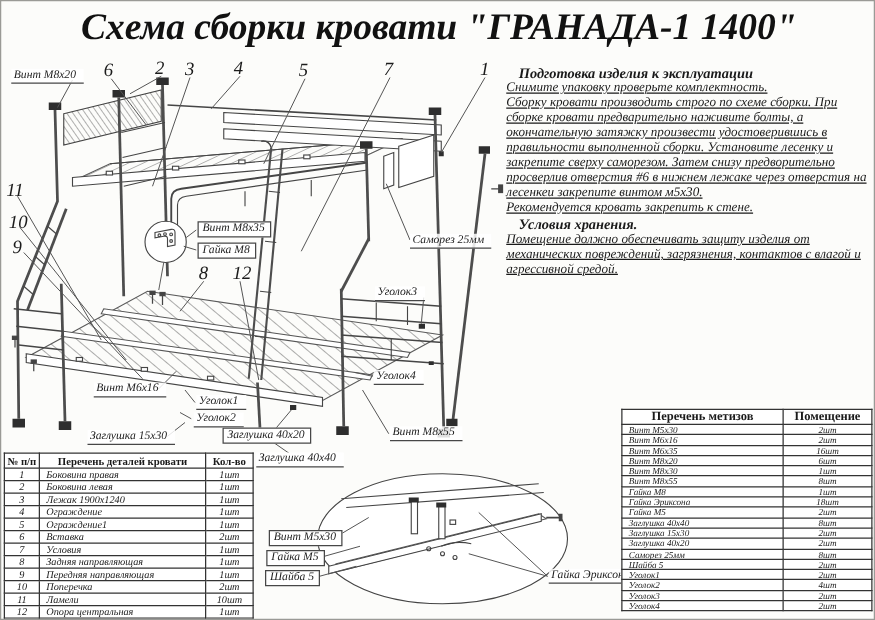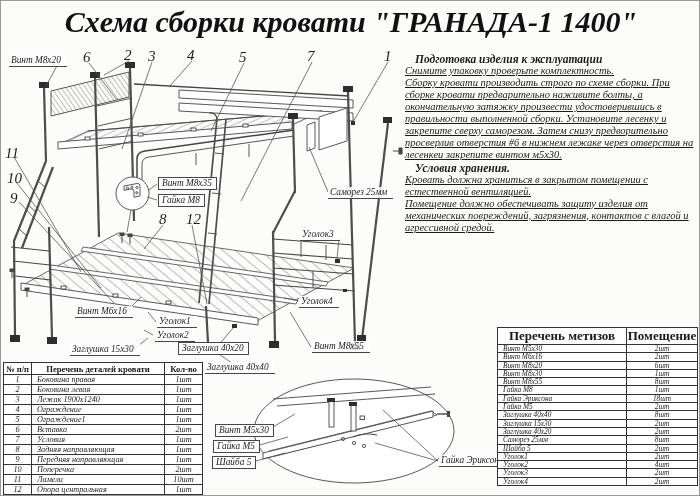--- a/index.html
+++ b/index.html
@@ -18,21 +18,21 @@
   table.dt{position:absolute;border-collapse:collapse;table-layout:fixed;background:#fff;}
   table.dt th{font:bold 8.6px "Liberation Serif",serif;border:1px solid #333;text-align:center;padding:0;}
   table.dt td{font:italic 8.2px "Liberation Serif",serif;border:1px solid #333;padding:0 0 0 5px;
               overflow:hidden;white-space:nowrap;}
   #parts-table{left:2px;top:361px;width:199px;}
   #parts-table th{height:11px;}
   #parts-table td{height:9px;}
   #parts-table td:first-child{text-align:center;padding:0;}
   #parts-table td:last-child{text-align:center;padding:0;}
   #hardware-table{left:496px;top:326px;width:200px;}
-  #hardware-table th{height:8px;font-size:13px;}
+  #hardware-table th{height:8px;font-size:10px;}
   #hardware-table td{height:6.9px;font-size:7.3px;line-height:7.3px;}
   #hardware-table td:last-child{text-align:center;padding:0;}
 </style>
 </head>
 <body>
 
 <div id="canvas">
 
   <svg class="draw" width="700" height="496" viewBox="0 0 700 496">
     <defs>
@@ -255,24 +255,24 @@
   <div class="lbl box" style="left:214px;top:423px">Винт М5х30</div>
   <div class="lbl box" style="left:212px;top:439px">Гайка М5</div>
   <div class="lbl box" style="left:211px;top:455px">Шайба 5</div>
   <div class="lbl u" style="left:438px;top:454px">Гайка Эриксона</div>
 
   <div id="instructions">
     <div>
       <p class="ih">Подготовка изделия к эксплуатации</p>
       <p class="ip">Снимите упаковку проверьте комплектность.</p>
       <p class="ip">Сборку кровати производить строго по схеме сборки. При сборке кровати  предварительно наживите  болты, а окончательную затяжку произвести удостоверившись в правильности выполненной сборки. Установите лесенку и закрепите сверху саморезом. Затем снизу предворительно просверлив отверстия #6 в нижнем лежаке через отверстия на лесенкеи закрепите винтом м5х30.</p>
+      <p class="ip">Рекомендуется кровать закрепить к стене.</p>
     </div>
     <div>
       <p class="ih">Условия хранения.</p>
-      <p class="ip">Кровать должна храниться в закрытом помещении с естественной вентиляцией.</p>
       <p class="ip">Помещение должно обеспечивать защиту изделия от механических повреждений, загрязнения, контактов с влагой и агрессивной средой.</p>
     </div>
   </div>
 
   <table class="dt" id="parts-table">
     <colgroup>
         <col style="width:28px">
         <col style="width:133px">
         <col style="width:38px">
       </colgroup>
@@ -361,20 +361,24 @@
       <tbody>
         <tr>
           <td>Винт М5х30</td>
           <td>2шт</td>
         </tr>
         <tr>
           <td>Винт М6х16</td>
           <td>2шт</td>
         </tr>
         <tr>
+          <td>Винт М6х35</td>
+          <td>16шт</td>
+        </tr>
+        <tr>
           <td>Винт М8х20</td>
           <td>6шт</td>
         </tr>
         <tr>
           <td>Винт М8х30</td>
           <td>1шт</td>
         </tr>
         <tr>
           <td>Винт М8х55</td>
           <td>8шт</td>

